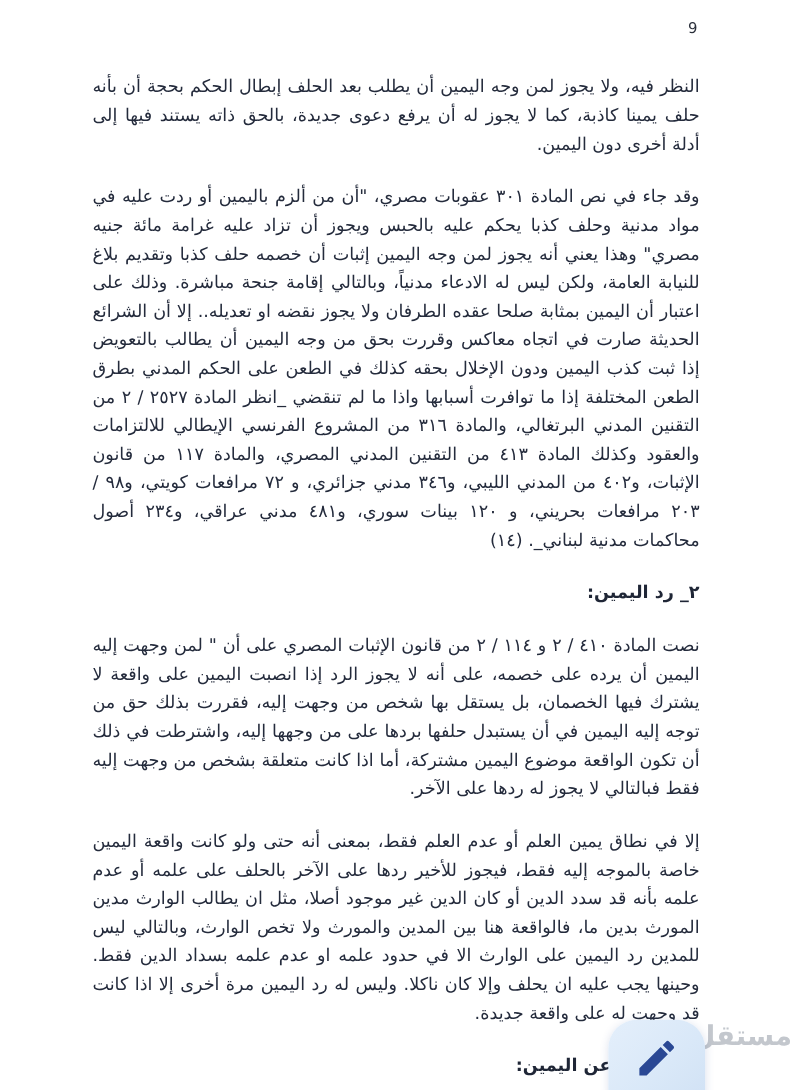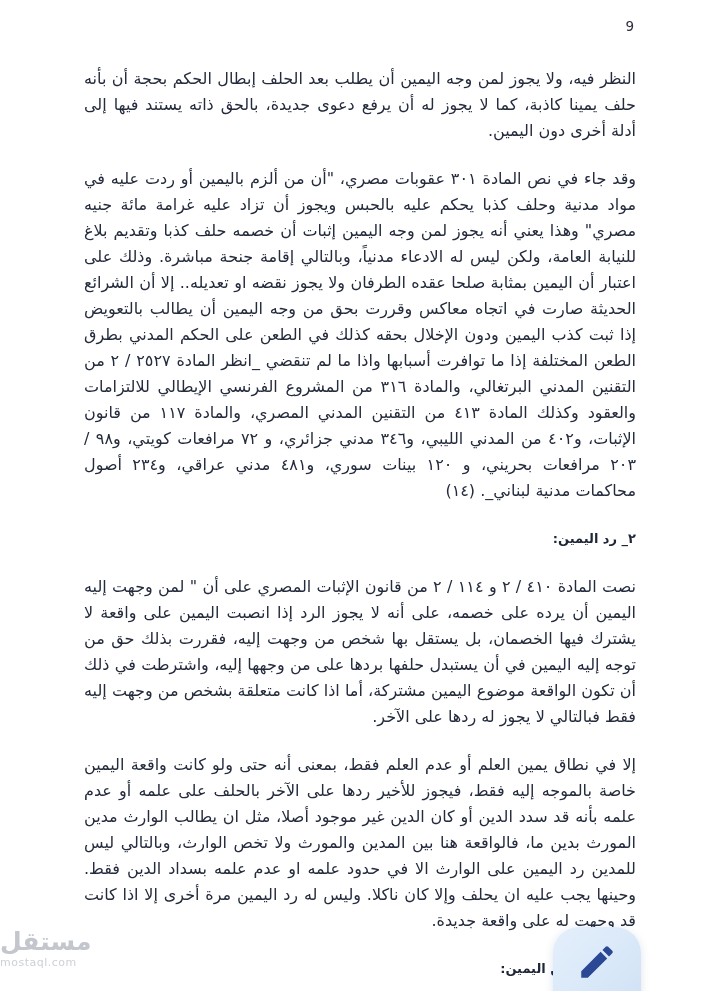--- a/index.html
+++ b/index.html
@@ -31,34 +31,34 @@
     text-align: justify;
     font-size: 16px;
     line-height: 26px;
     color: #242b3c;
   }
   .content p {
     margin: 0 0 22px 0;
   }
   .content h3 {
     margin: 0 0 22px 0;
-    font-size: 13px;
+    font-size: 16px;
     font-weight: bold;
     color: #1f2636;
   }
   .content h3.last-heading {
     margin-top: 18px;
     margin-bottom: 0;
   }
   .watermark {
     position: absolute;
     top: 928px;
     left: 0;
     right: 0;
-    text-align: left;
+    text-align: right;
     pointer-events: none;
   }
   .wm-logo {
     font-size: 25px;
     font-weight: bold;
     color: #c3c7cd;
     direction: rtl;
     line-height: 28px;
   }
   .wm-domain {
@@ -103,21 +103,20 @@
 
   <p>نصت المادة ٤١٠ / ٢ و ١١٤ / ٢ من قانون الإثبات المصري على أن " لمن وجهت إليه اليمين أن يرده على خصمه، على أنه لا يجوز الرد إذا انصبت اليمين على واقعة لا يشترك فيها الخصمان، بل يستقل بها شخص من وجهت إليه، فقررت بذلك حق من توجه إليه اليمين في أن يستبدل حلفها بردها على من وجهها إليه، واشترطت في ذلك أن تكون الواقعة موضوع اليمين مشتركة، أما اذا كانت متعلقة بشخص من وجهت إليه فقط فبالتالي لا يجوز له ردها على الآخر.</p>
 
   <p>إلا في نطاق يمين العلم أو عدم العلم فقط، بمعنى أنه حتى ولو كانت واقعة اليمين خاصة بالموجه إليه فقط، فيجوز للأخير ردها على الآخر بالحلف على علمه أو عدم علمه بأنه قد سدد الدين أو كان الدين غير موجود أصلا، مثل ان يطالب الوارث مدين المورث بدين ما، فالواقعة هنا بين المدين والمورث ولا تخص الوارث، وبالتالي ليس للمدين رد اليمين على الوارث الا في حدود علمه او عدم علمه بسداد الدين فقط. وحينها يجب عليه ان يحلف وإلا كان ناكلا. وليس له رد اليمين مرة أخرى إلا اذا كانت قد وجهت له على واقعة جديدة.</p>
 
   <h3 class="last-heading">٣_ النكول عن اليمين:</h3>
 </div>
 
 <div class="watermark">
   <div class="wm-logo">مستقل</div>
-  <div class="wm-domain">mostaql.com</div>
 </div>
 
 <button class="edit-fab">
   <span>
     <svg viewBox="0 0 24 24" width="42" height="42" aria-hidden="true">
       <path fill="#2a4894" d="M3 17.25V21h3.75L17.81 9.94l-3.75-3.75L3 17.25zM20.71 7.04c.39-.39.39-1.02 0-1.41l-2.34-2.34c-.39-.39-1.02-.39-1.41 0l-1.83 1.83 3.75 3.75 1.83-1.83z"></path>
     </svg>
   </span>
 </button>
 

